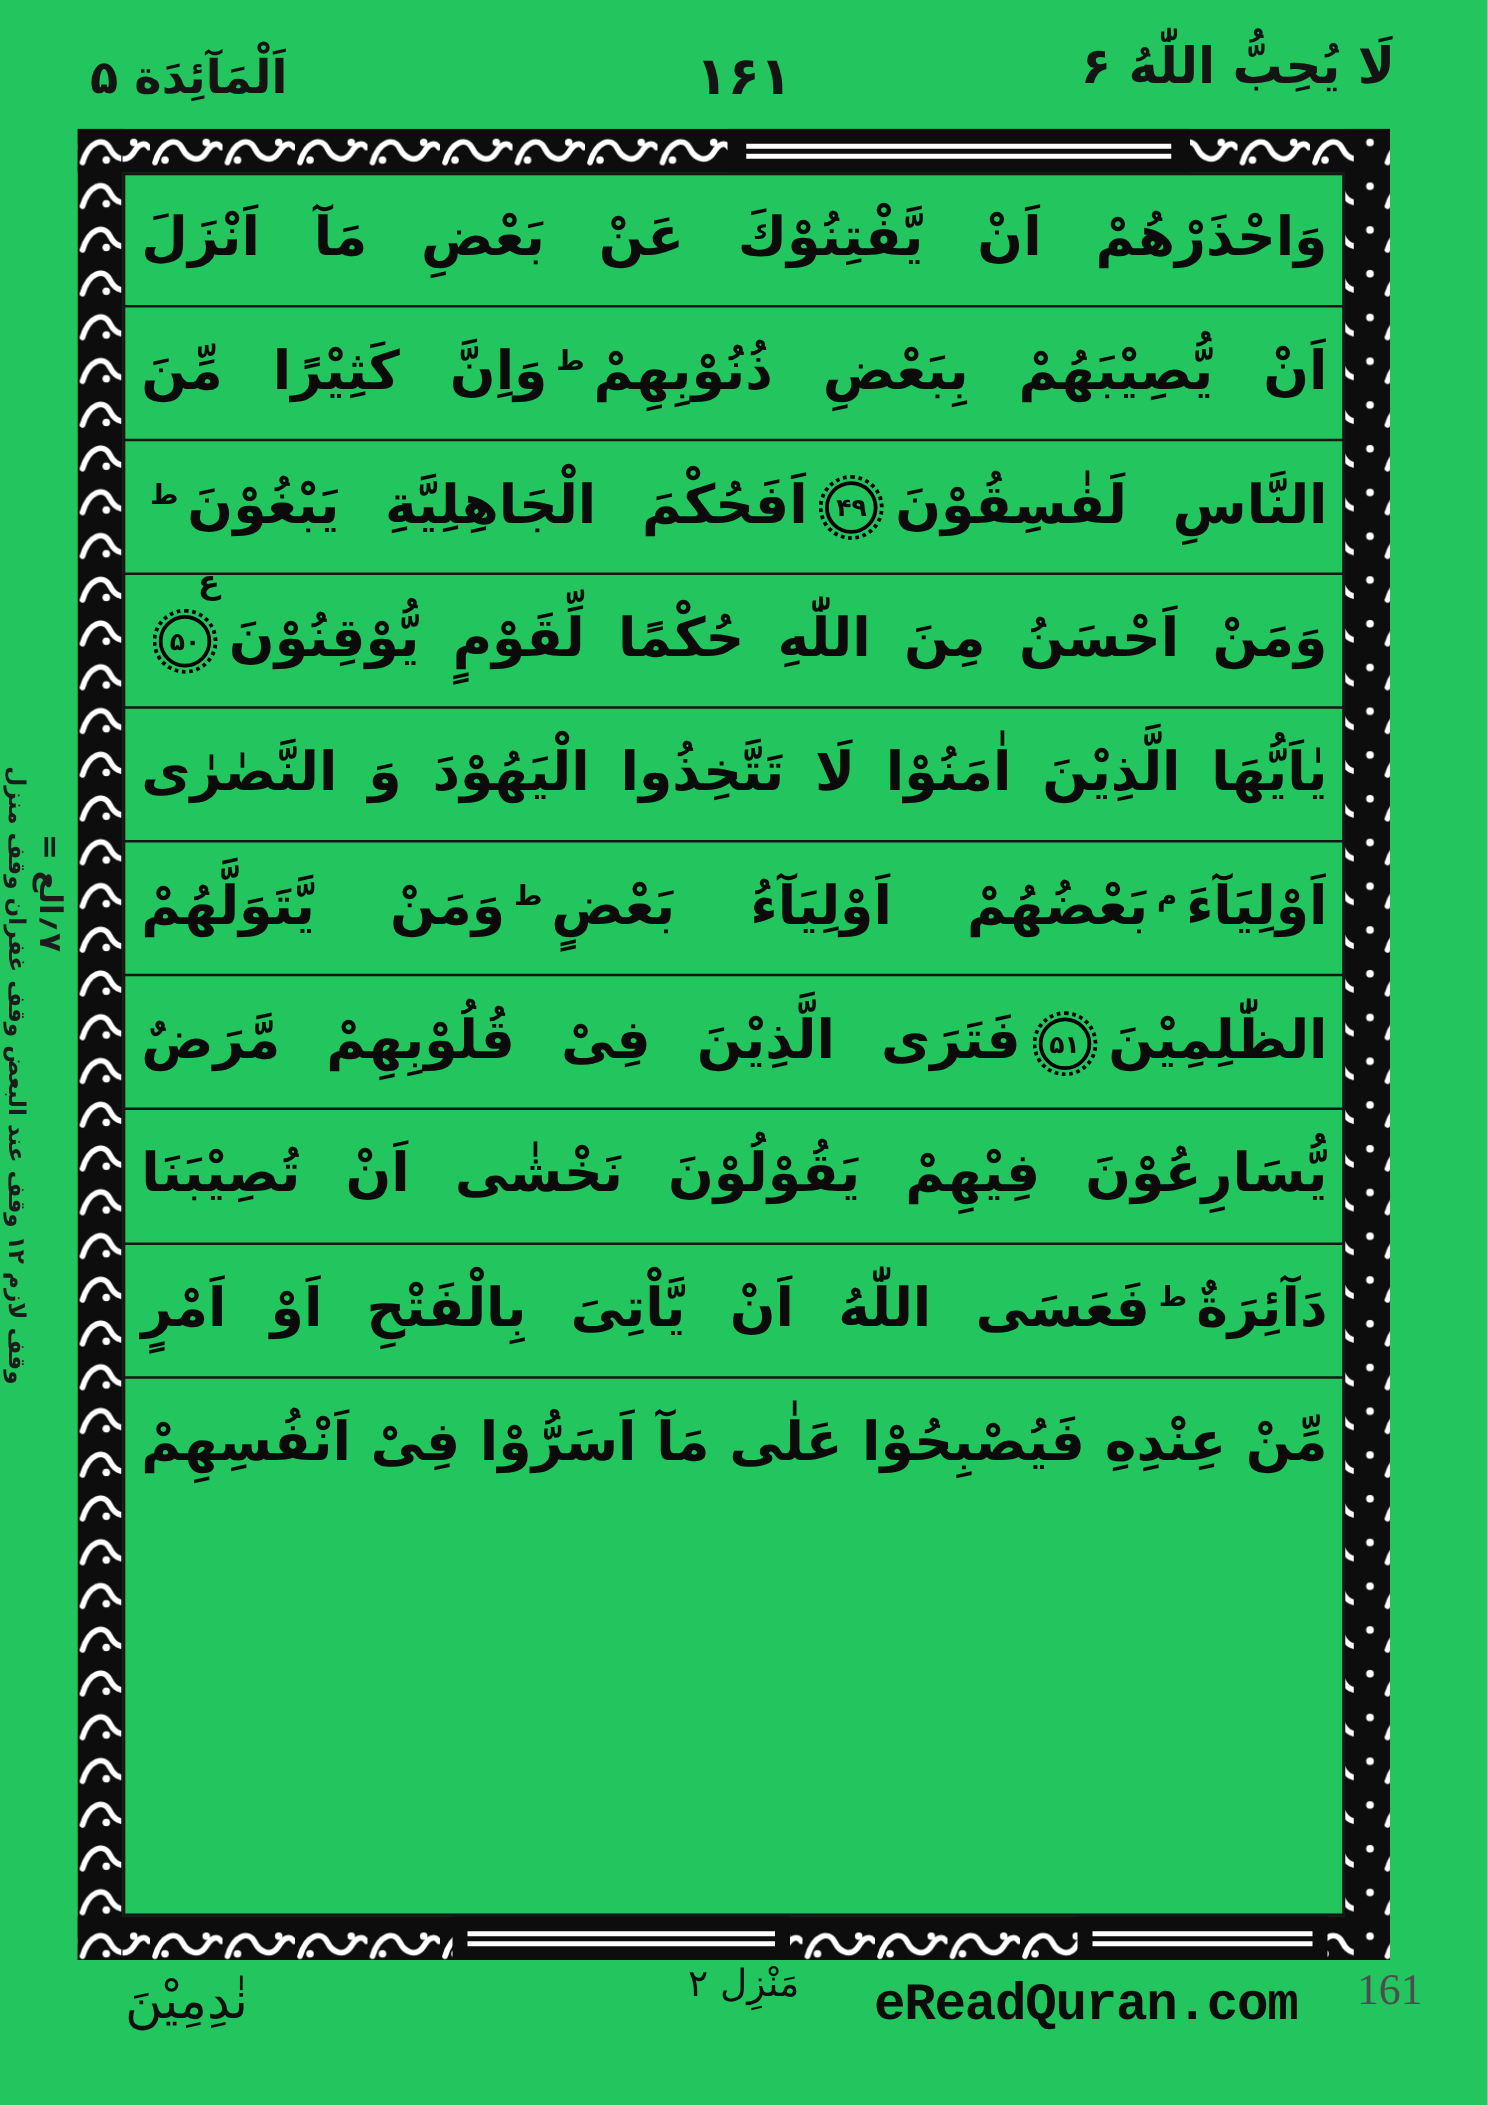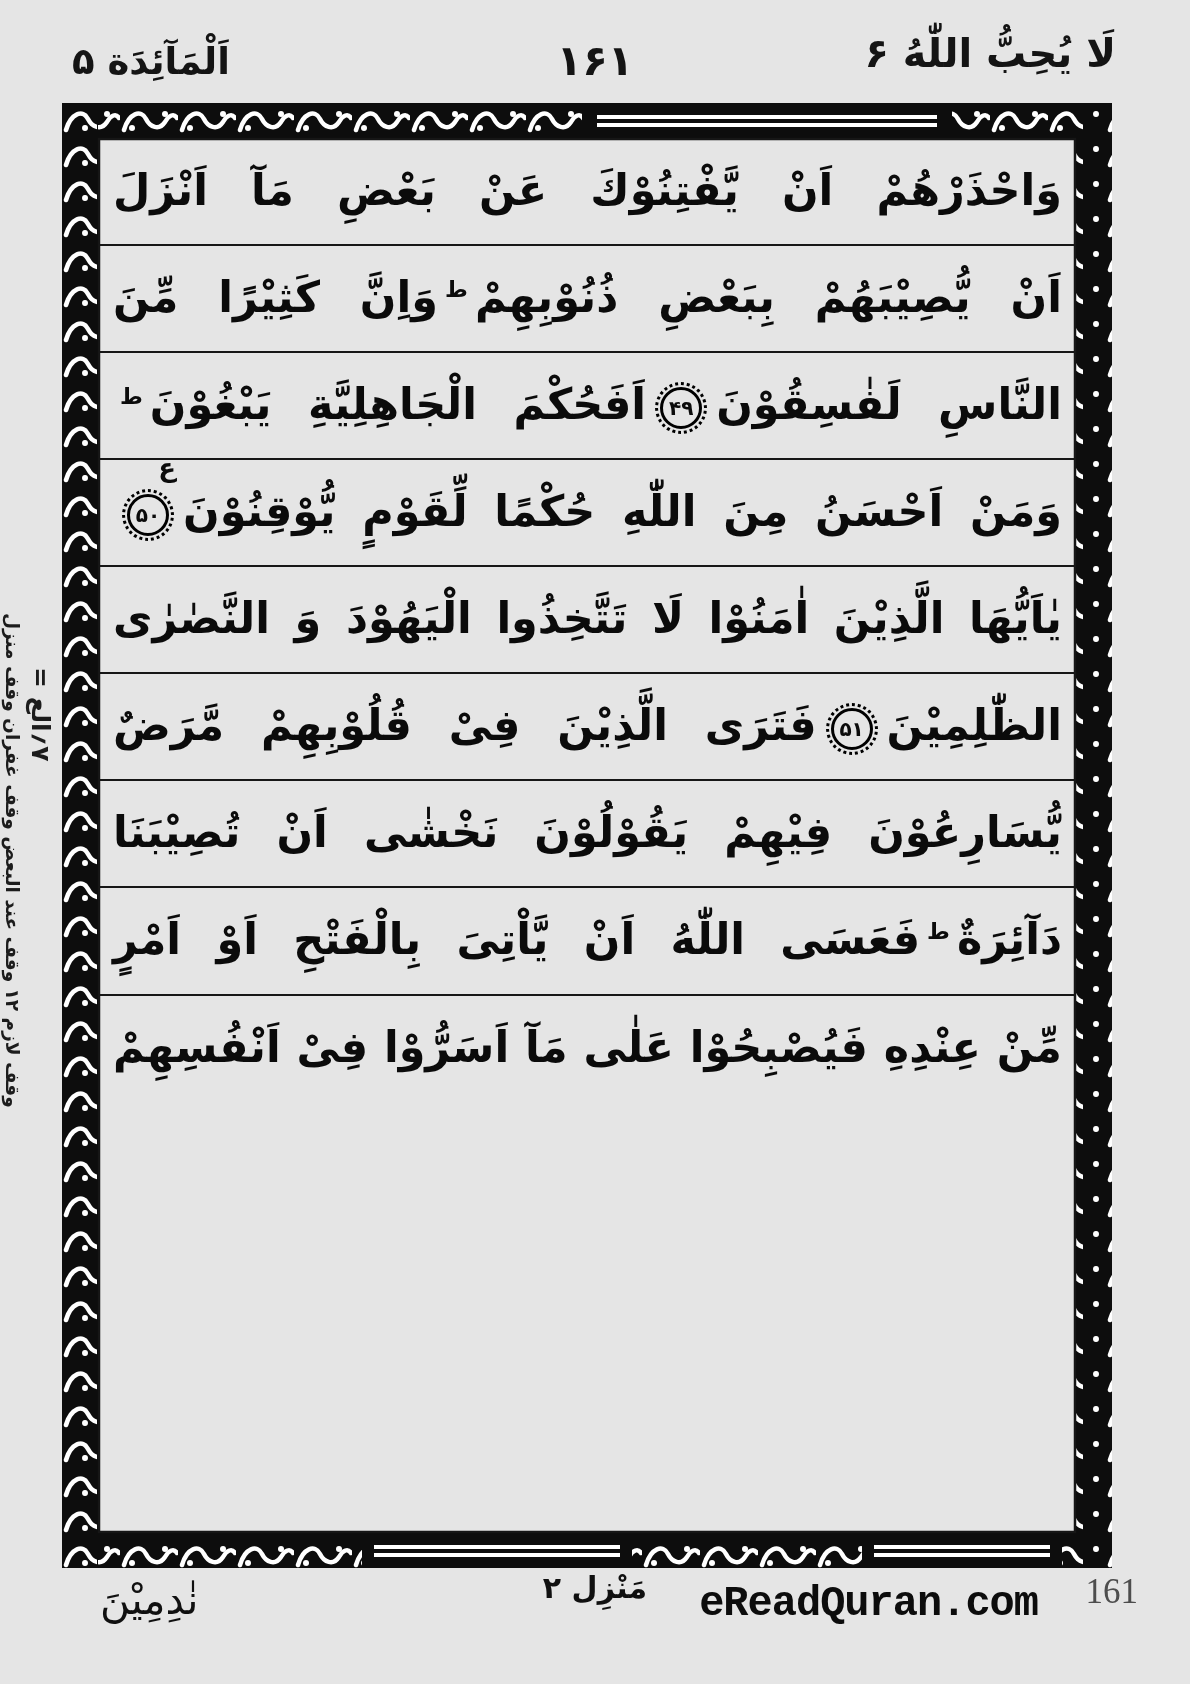--- a/index.html
+++ b/index.html
@@ -2,21 +2,21 @@
 <html lang="ar"><head>
 <meta charset="utf-8">
 <style>
   html,body{margin:0;padding:0;}
   body{
     width:1190px;height:1684px;position:relative;
     background:#ffffff;
     font-family:"DejaVu Sans",sans-serif;
     overflow:hidden;
   }
-  .page{position:absolute;inset:0;background:#e5e5e5;color:#111;}
+  .page{position:absolute;inset:0;background:#22c55e;color:#111;}
 
   
   .hdr{position:absolute;font-weight:700;color:#141414;white-space:nowrap;direction:rtl;}
   .hdr-left{left:72px;top:40px;font-size:37px;}
   .hdr-center{left:50%;transform:translateX(-50%);top:36px;font-size:42px;letter-spacing:2px;}
   .hdr-right{right:74px;top:30px;font-size:40px;}
 
   
   .frame{position:absolute;left:62px;top:103px;width:1050px;height:1465px;}
 
@@ -60,21 +60,21 @@
     font-size:25px;font-weight:700;white-space:nowrap;
   }
   .stop-note{
     left:2px;top:648px;height:460px;
     writing-mode:vertical-rl;
     font-size:18.5px;font-weight:600;white-space:nowrap;letter-spacing:1px;
   }
 
   
   .catchword{position:absolute;left:100px;top:1576px;font-size:41px;font-weight:400;direction:rtl;color:#101010;}
-  .manzil{position:absolute;left:50%;transform:translateX(-50%);top:1570px;font-size:30px;font-weight:700;direction:rtl;color:#101010;}
+  .manzil{position:absolute;left:50%;transform:translateX(-50%);top:1570px;font-size:30px;font-weight:400;direction:rtl;color:#101010;}
   .brand{
     position:absolute;right:152px;top:1580px;
     font-family:Liberation Mono, monospace;
     font-size:42px;font-weight:800;letter-spacing:-1px;color:#0c0c0c;
   }
   .pagenum{
     position:absolute;right:52px;top:1572px;
     font-family:"Liberation Serif",serif;
     font-size:35px;color:#4d4d4d;
   }
@@ -128,20 +128,21 @@
       <div class="line"><span>وَاحْذَرْهُمْ اَنْ يَّفْتِنُوْكَ عَنْ بَعْضِ مَآ اَنْزَلَ</span></div>
       <div class="line"><span>اَنْ يُّصِيْبَهُمْ بِبَعْضِ ذُنُوْبِهِمْ</span><span class="stop">ط</span><span>وَاِنَّ كَثِيْرًا مِّنَ</span></div>
       <div class="line"><span>النَّاسِ لَفٰسِقُوْنَ</span><span class="medallion">
           <span>۴۹</span>
         </span><span>اَفَحُكْمَ الْجَاهِلِيَّةِ يَبْغُوْنَ</span><span class="stop">ط</span></div>
       <div class="line"><span>وَمَنْ اَحْسَنُ مِنَ اللّٰهِ حُكْمًا لِّقَوْمٍ يُّوْقِنُوْنَ</span><span class="medallion">
           <span>۵۰</span>
           <span class="ain">ع</span>
         </span></div>
       <div class="line"><span>يٰاَيُّهَا الَّذِيْنَ اٰمَنُوْا لَا تَتَّخِذُوا الْيَهُوْدَ وَ النَّصٰرٰى</span></div>
+      <div class="line"><span>اَوْلِيَآءَ</span><span class="stop">م</span><span>بَعْضُهُمْ اَوْلِيَآءُ بَعْضٍ</span><span class="stop">ط</span><span>وَمَنْ يَّتَوَلَّهُمْ</span></div>
       <div class="line"><span>الظّٰلِمِيْنَ</span><span class="medallion">
           <span>۵۱</span>
         </span><span>فَتَرَى الَّذِيْنَ فِىْ قُلُوْبِهِمْ مَّرَضٌ</span></div>
       <div class="line"><span>يُّسَارِعُوْنَ فِيْهِمْ يَقُوْلُوْنَ نَخْشٰى اَنْ تُصِيْبَنَا</span></div>
       <div class="line"><span>دَآئِرَةٌ</span><span class="stop">ط</span><span>فَعَسَى اللّٰهُ اَنْ يَّاْتِىَ بِالْفَتْحِ اَوْ اَمْرٍ</span></div>
       <div class="line"><span>مِّنْ عِنْدِهِ فَيُصْبِحُوْا عَلٰى مَآ اَسَرُّوْا فِىْ اَنْفُسِهِمْ</span></div>
     </div>
 
   <div class="margin-note ruku-marker">۷؍الع =</div>
   <div class="margin-note stop-note">وقف لازم ۱۲ وقف عند البعض وقف غفران وقف منزل</div>

